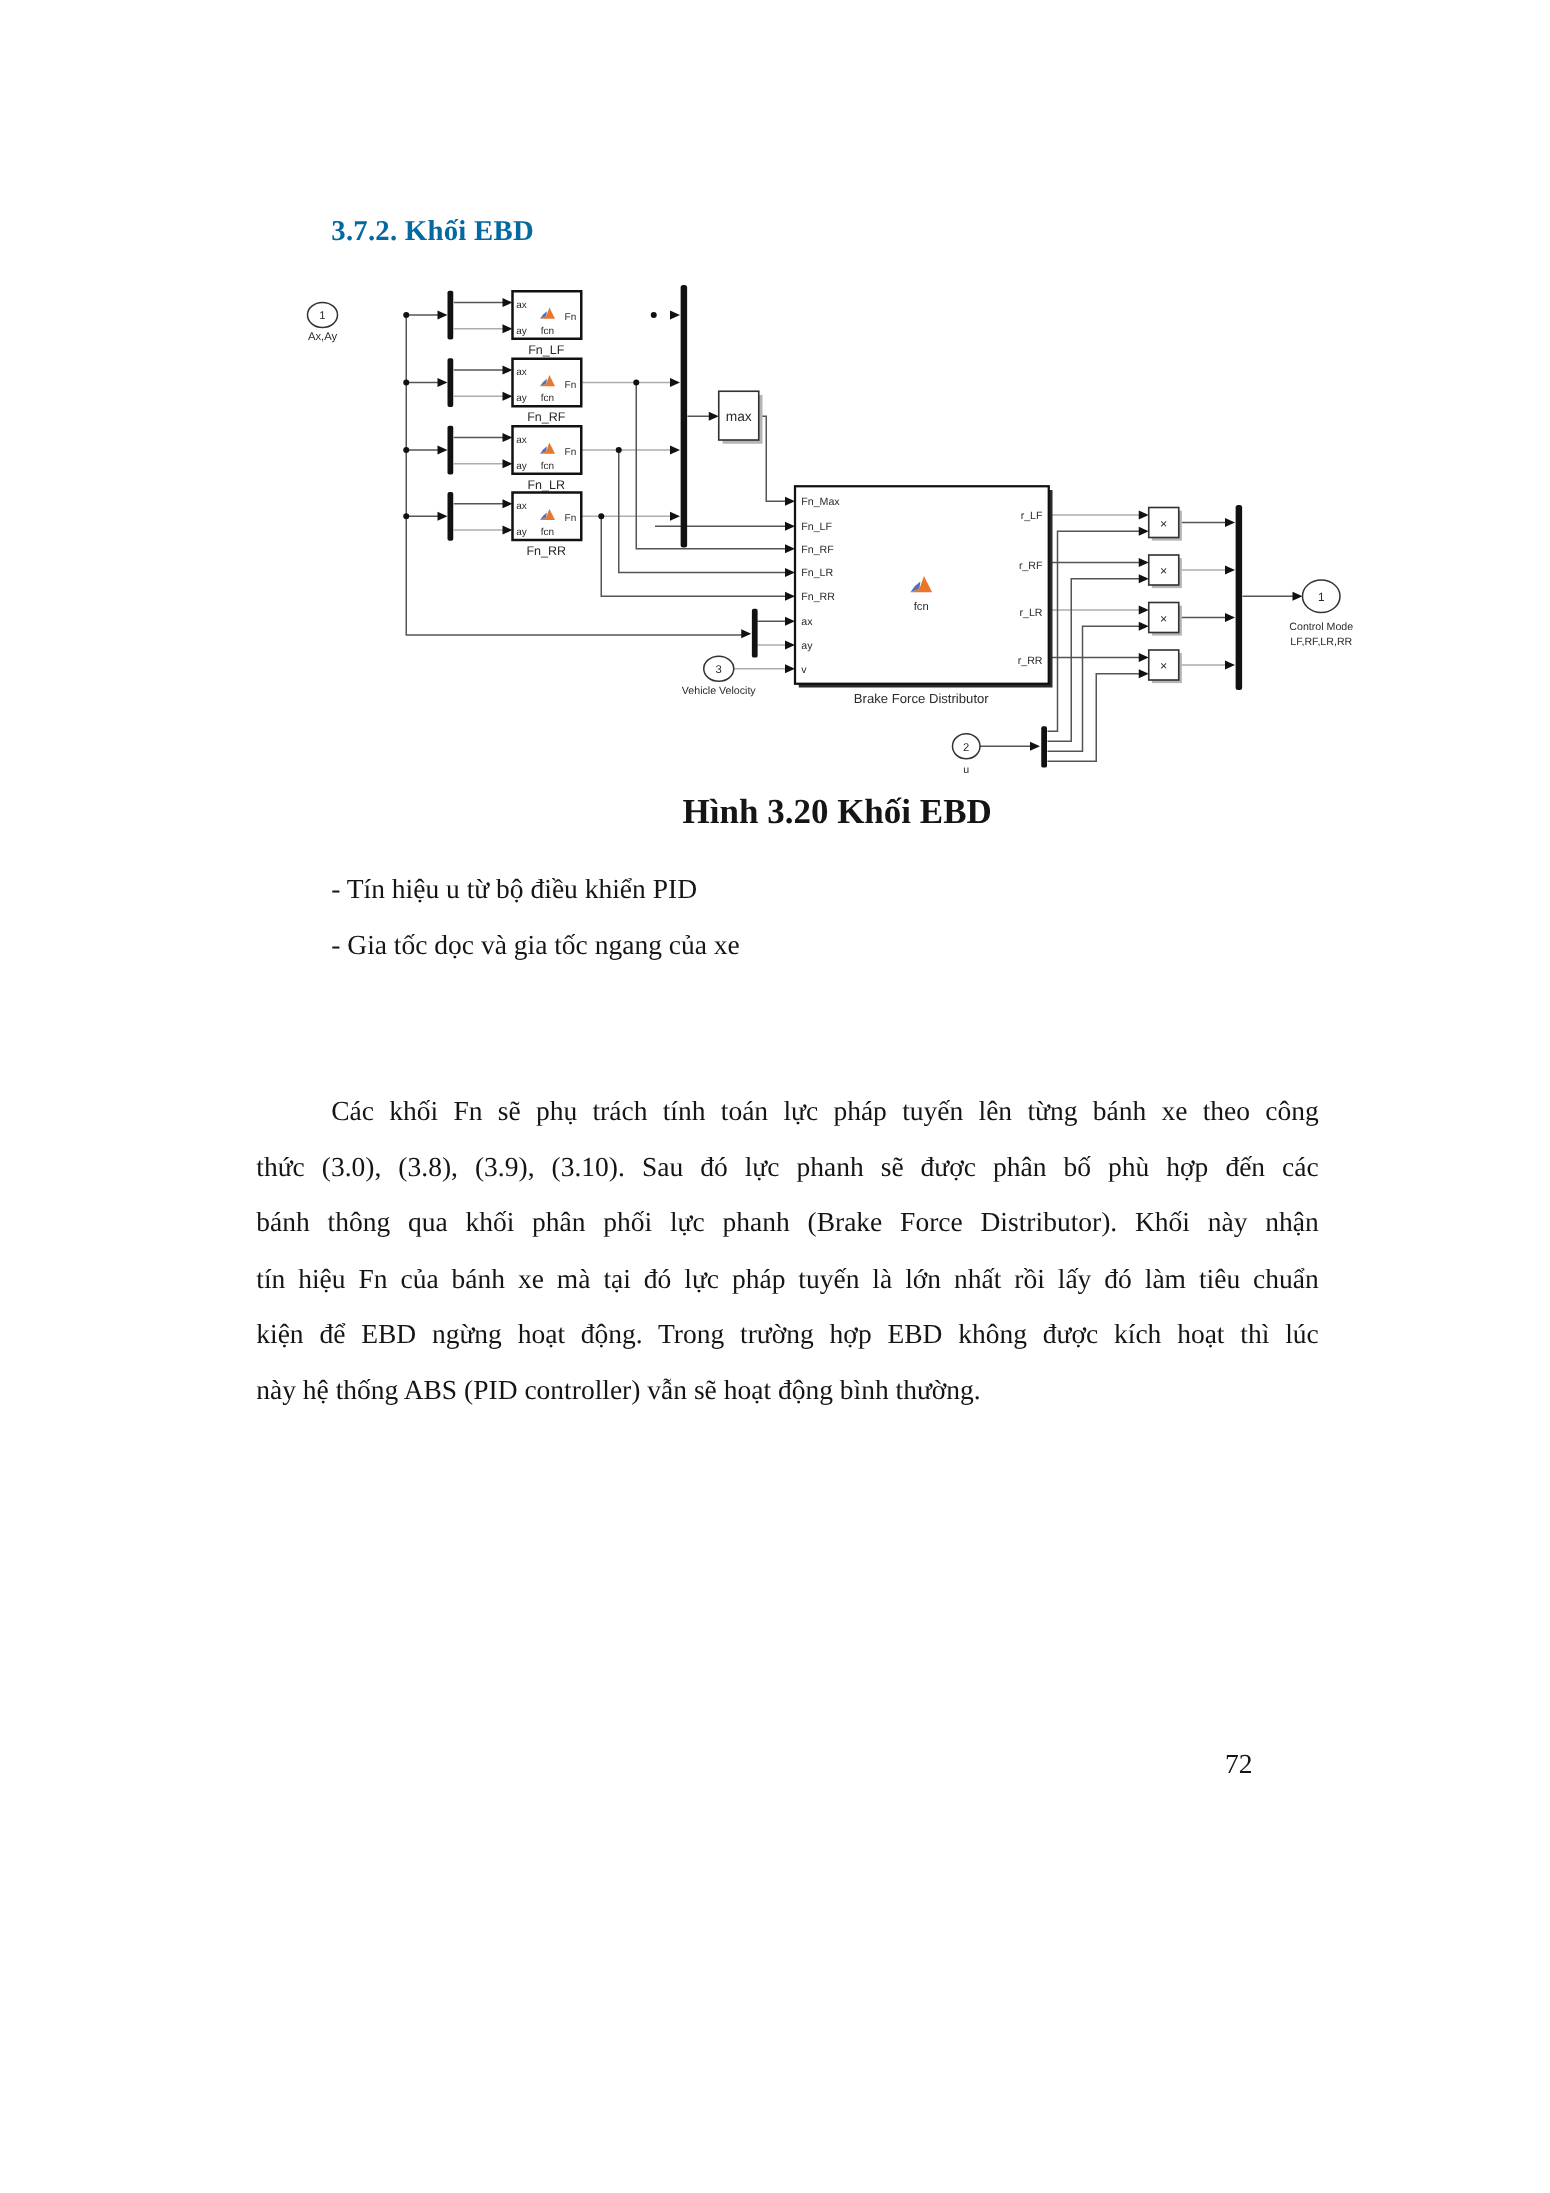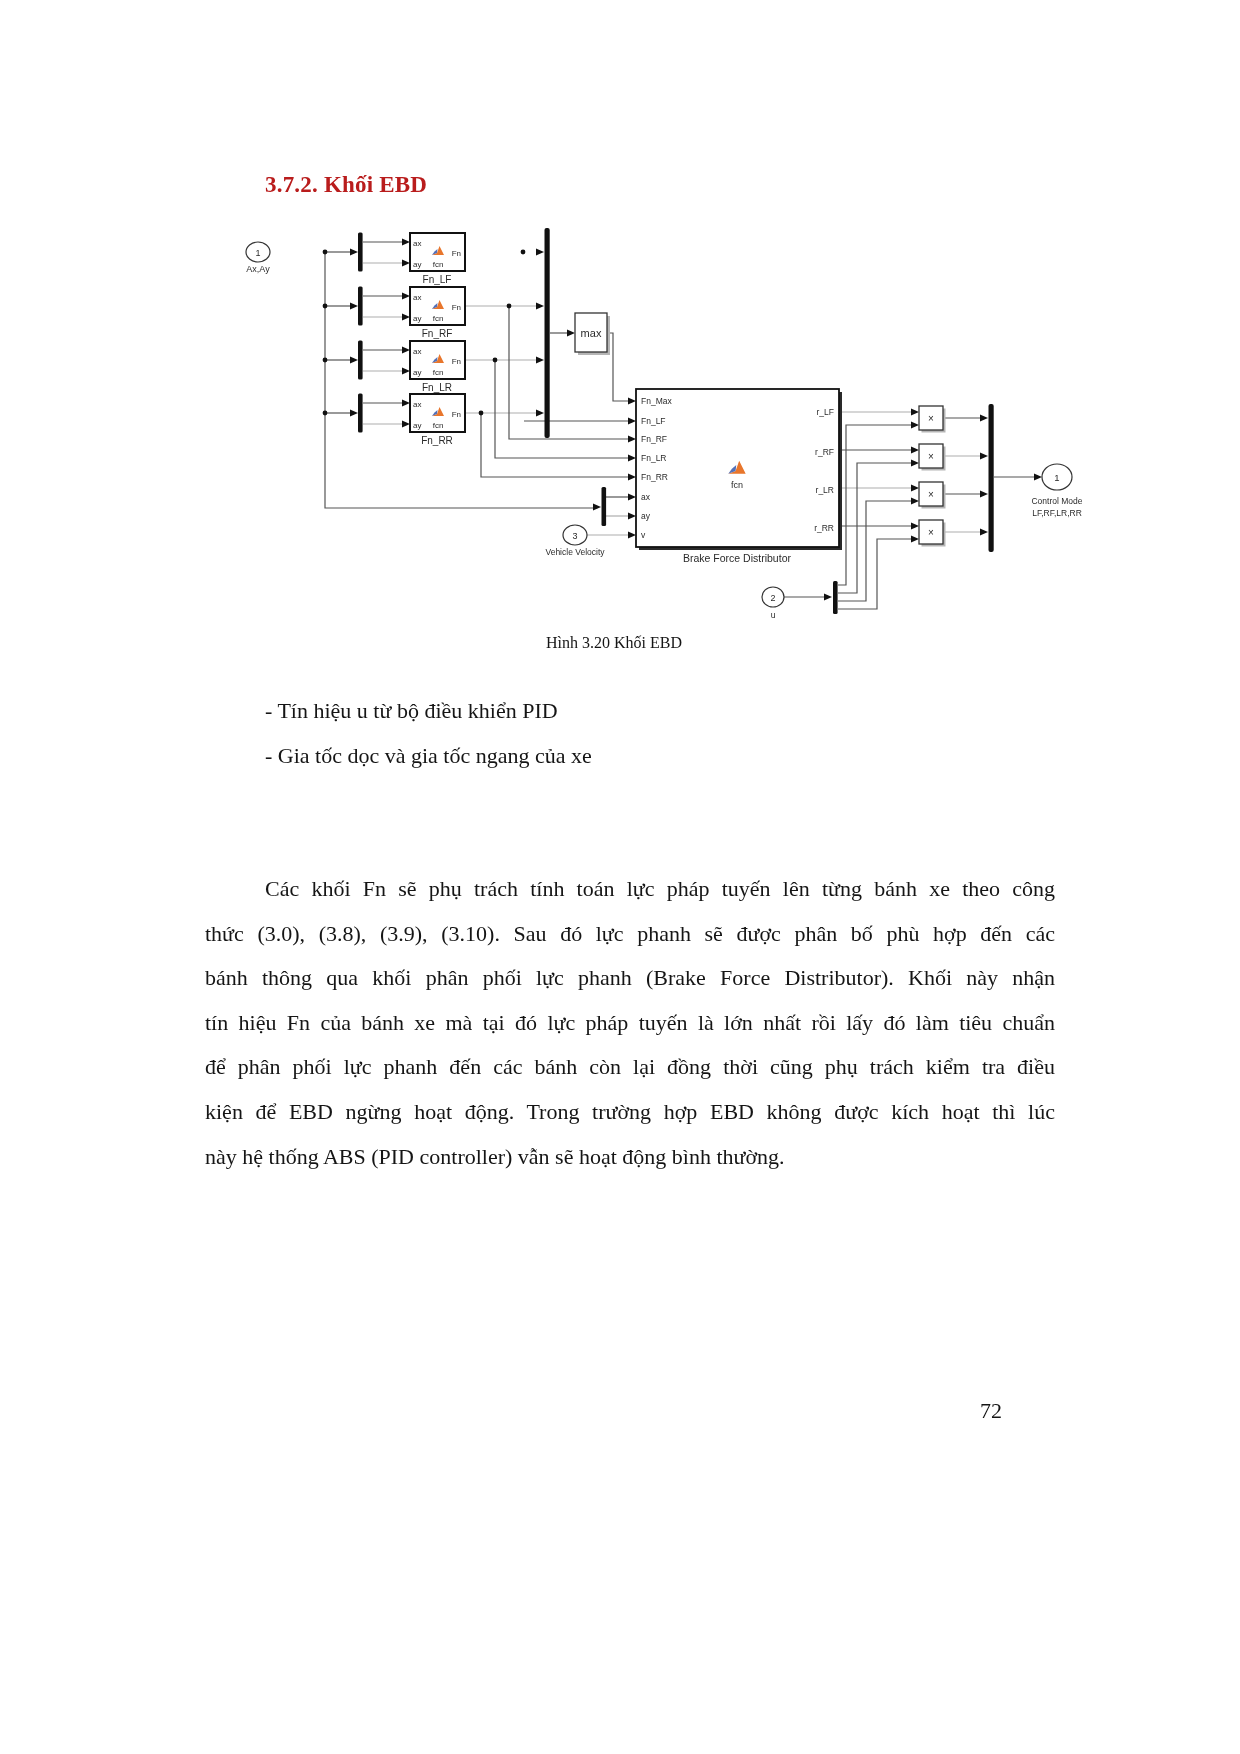--- a/index.html
+++ b/index.html
@@ -3,26 +3,26 @@
 <meta charset="utf-8">
 <style>
   html,body{margin:0;padding:0;background:#888;}
   .page{
     position:relative;width:1240px;height:1754px;background:#ffffff;
     margin:0 auto;font-family:"Liberation Serif", serif;color:#111;
     overflow:hidden;
   }
   .heading{
     position:absolute;left:265px;top:172px;
-    font-size:23px;font-weight:bold;letter-spacing:.2px;color:#b91c1c;
+    font-size:23px;font-weight:bold;letter-spacing:.2px;color:#0369a1;
   }
   .diagram-wrap{position:absolute;left:0;top:0;width:1240px;height:660px;}
   svg text{font-family:"Liberation Sans", sans-serif;fill:#2b2b2b;}
   .caption{
-    position:absolute;left:546px;top:634px;font-size:16px;color:#151515;
+    position:absolute;left:546px;top:634px;font-size:28px;color:#151515;font-weight:bold;
   }
   .bodytext{
     position:absolute;left:205px;top:688px;width:850px;
     font-size:22px;color:#151515;
   }
   .bodytext .ln{line-height:45px;white-space:nowrap;}
   .bodytext .ind{padding-left:60px;}
   .para{
     position:absolute;left:205px;top:867px;width:850px;
     font-size:22px;color:#151515;
@@ -304,20 +304,19 @@
   <div class="bodytext">
     <div class="ln ind">- Tín hiệu u từ bộ điều khiển PID</div>
     <div class="ln ind">- Gia tốc dọc và gia tốc ngang của xe</div>
   </div>
 
   <div class="para">
     <div class="ln jl ind">Các khối Fn sẽ phụ trách tính toán lực pháp tuyến lên từng bánh xe theo công</div>
     <div class="ln jl">thức (3.0), (3.8), (3.9), (3.10). Sau đó lực phanh sẽ được phân bố phù hợp đến các</div>
     <div class="ln jl">bánh thông qua khối phân phối lực phanh (Brake Force Distributor). Khối này nhận</div>
     <div class="ln jl">tín hiệu Fn của bánh xe mà tại đó lực pháp tuyến là lớn nhất rồi lấy đó làm tiêu chuẩn</div>
-    <div class="ln jl">để phân phối lực phanh đến các bánh còn lại đồng thời cũng phụ trách kiểm tra điều</div>
     <div class="ln jl">kiện để EBD ngừng hoạt động. Trong trường hợp EBD không được kích hoạt thì lúc</div>
     <div class="ln">này hệ thống ABS (PID controller) vẫn sẽ hoạt động bình thường.</div>
   </div>
 
   <div class="pagenum">72</div>
 
 </div>
 
 </body></html>

